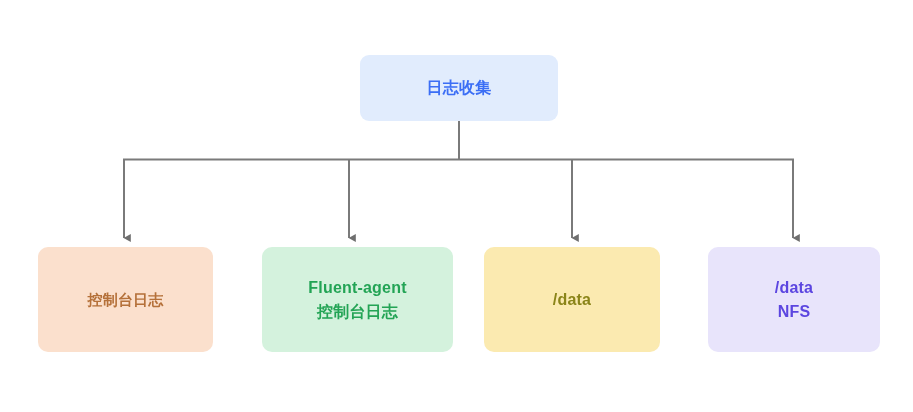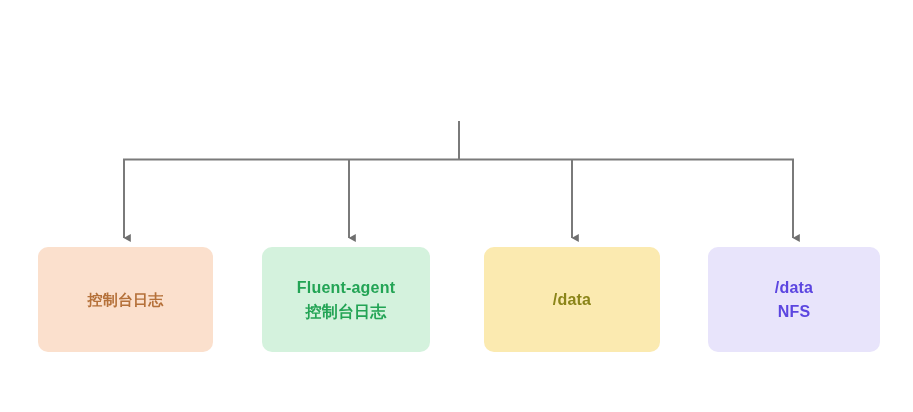--- a/index.html
+++ b/index.html
@@ -61,21 +61,21 @@
     top: 247px;
     width: 175px;
     height: 105px;
     background: #fbe0cd;
     color: #b5713a;
     font-size: 15px;
   }
   #node-fluent {
     left: 262px;
     top: 247px;
-    width: 168px;
+    width: 191px;
     height: 105px;
     background: #d4f2dd;
     color: #23a455;
     font-size: 16px;
   }
   #node-sidecar {
     left: 484px;
     top: 247px;
     width: 176px;
     height: 105px;
@@ -112,20 +112,23 @@
     <line x1="459" y1="121" x2="459" y2="159.5" stroke="#7a7a7a" stroke-width="2"></line>
 
     <line x1="123" y1="159.5" x2="794" y2="159.5" stroke="#7a7a7a" stroke-width="2"></line>
 
     <line x1="124" y1="159.5" x2="124" y2="238" stroke="#7a7a7a" stroke-width="2" marker-end="url(#arrowhead)"></line>
     <line x1="349" y1="159.5" x2="349" y2="238" stroke="#7a7a7a" stroke-width="2" marker-end="url(#arrowhead)"></line>
     <line x1="572" y1="159.5" x2="572" y2="238" stroke="#7a7a7a" stroke-width="2" marker-end="url(#arrowhead)"></line>
     <line x1="793" y1="159.5" x2="793" y2="238" stroke="#7a7a7a" stroke-width="2" marker-end="url(#arrowhead)"></line>
   </svg>
 
+  <div class="node" id="node-root">
+    <span class="node-line">日志收集</span>
+  </div>
 
   <div class="node" id="node-console">
     <span class="node-line">控制台日志</span>
   </div>
 
   <div class="node" id="node-fluent">
     <span class="node-line">Fluent-agent</span>
     <span class="node-line">控制台日志</span>
   </div>
 

